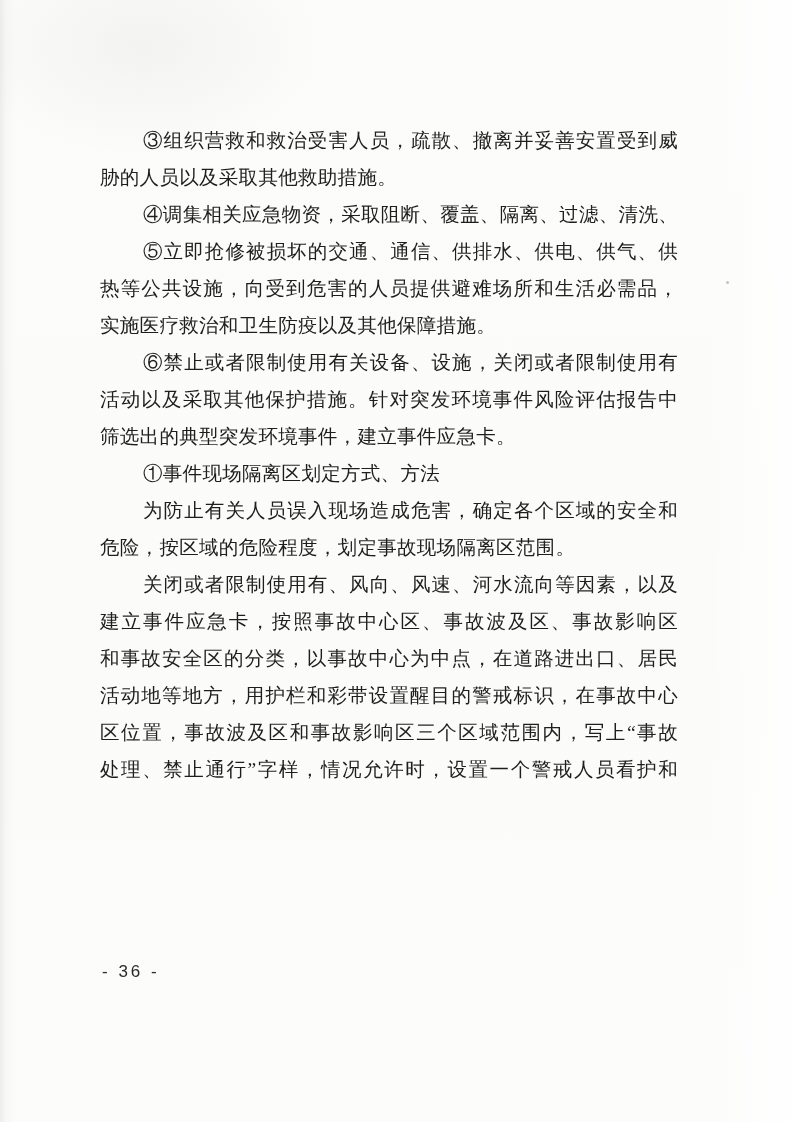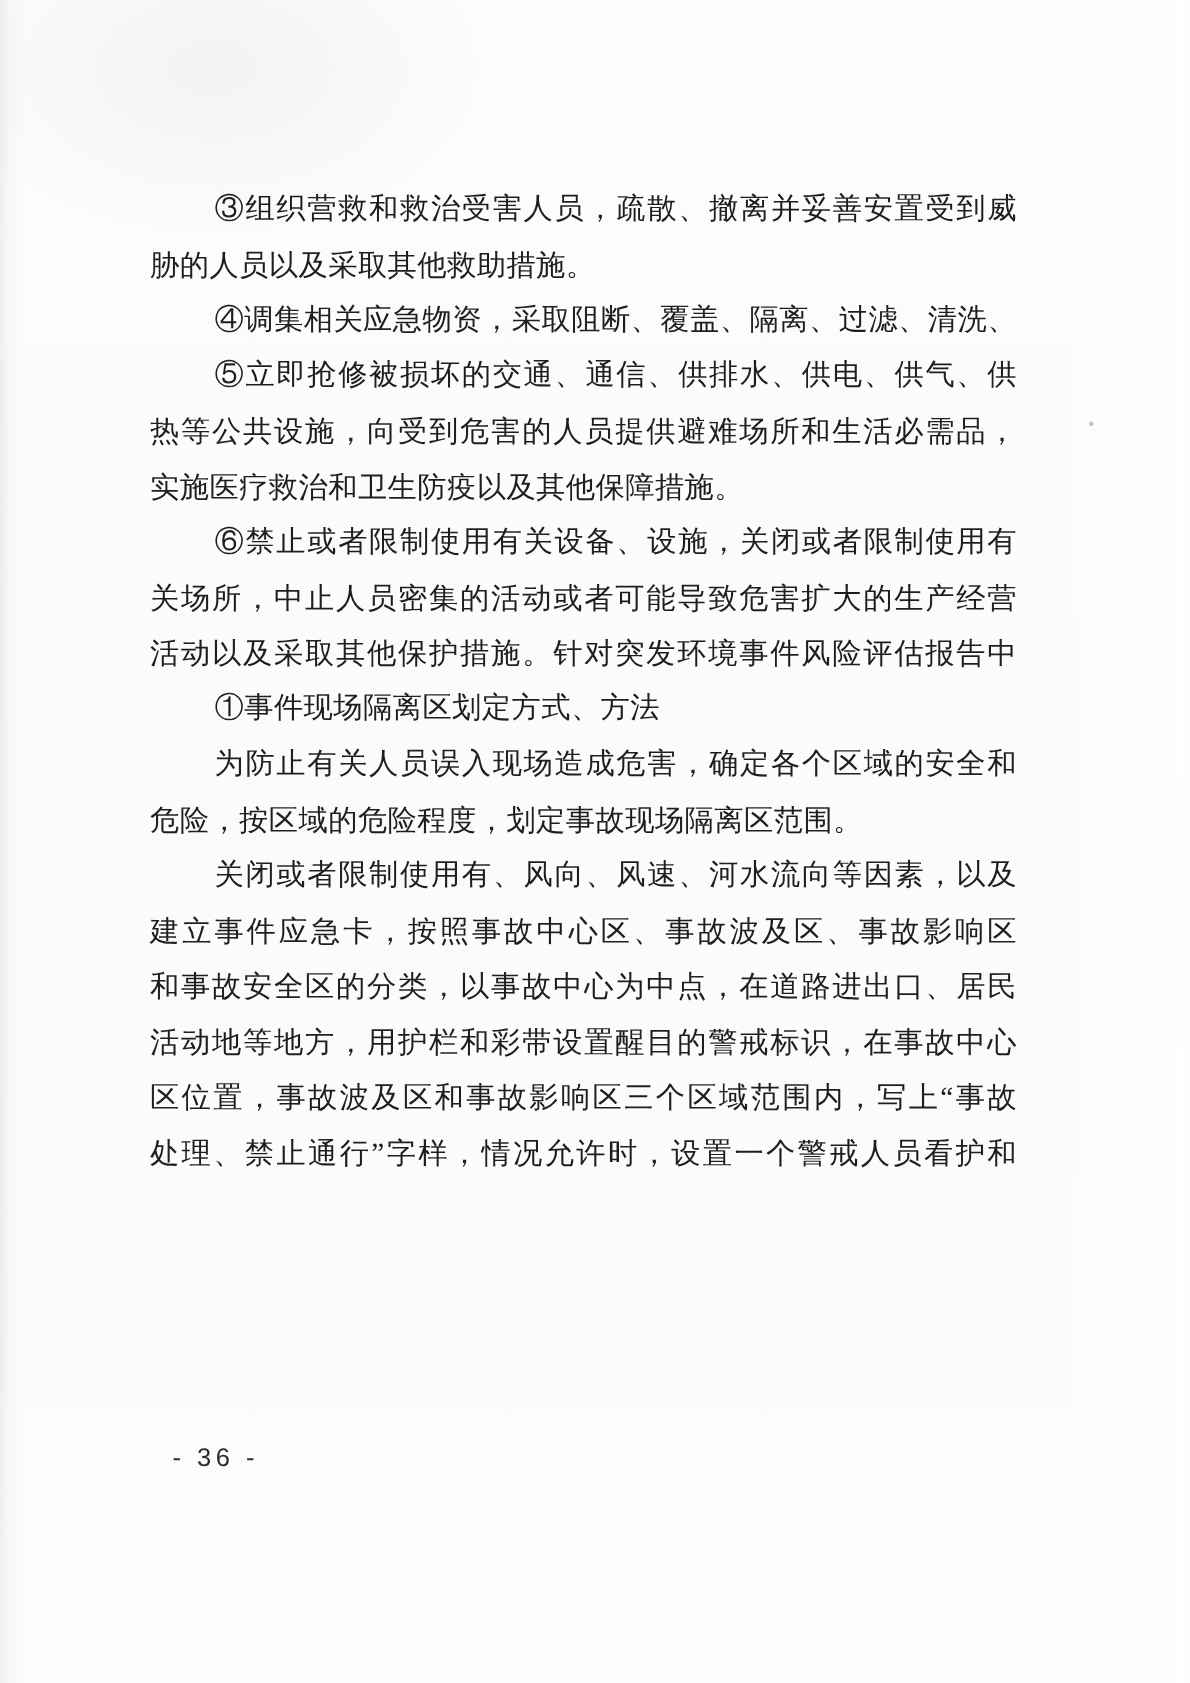--- a/index.html
+++ b/index.html
@@ -42,55 +42,53 @@
   }
   .line {
     height: 37px;
     line-height: 37px;
     font-size: 19.5px;
     white-space: normal;
     letter-spacing: 0.3px;
   }
   .line.indent {
     padding-left: 43px;
-    font-family: Liberation Mono, monospace;
   }
   .line.fill {
     text-align: justify;
     text-align-last: justify;
     text-justify: inter-character;
   }
   .page-number {
     position: absolute;
     left: 102px;
     top: 962px;
     font-size: 17px;
     letter-spacing: 3px;
     color: #2a2a2a;
     font-family: "Liberation Sans", "DejaVu Sans", sans-serif;
-    margin-left: 13px;
   }
 </style>
 </head>
 <body>
 
 <div class="paper"></div>
 <div class="speck"></div>
 
 <div class="text-block">
   <div>
       <div class="line indent fill">③组织营救和救治受害人员，疏散、撤离并妥善安置受到威</div>
       <div class="line">胁的人员以及采取其他救助措施。</div>
       <div class="line indent fill">④调集相关应急物资，采取阻断、覆盖、隔离、过滤、清洗、</div>
       <div class="line indent fill">⑤立即抢修被损坏的交通、通信、供排水、供电、供气、供</div>
       <div class="line fill">热等公共设施，向受到危害的人员提供避难场所和生活必需品，</div>
       <div class="line">实施医疗救治和卫生防疫以及其他保障措施。</div>
       <div class="line indent fill">⑥禁止或者限制使用有关设备、设施，关闭或者限制使用有</div>
-      <div class="line fill">关场所，中止人员密集的活动或者可能导致危害扩大的生产经营</div>
       <div class="line fill">活动以及采取其他保护措施。针对突发环境事件风险评估报告中</div>
+      <div class="line">筛选出的典型突发环境事件，建立事件应急卡。</div>
       <div class="line indent">①事件现场隔离区划定方式、方法</div>
       <div class="line indent fill">为防止有关人员误入现场造成危害，确定各个区域的安全和</div>
       <div class="line">危险，按区域的危险程度，划定事故现场隔离区范围。</div>
       <div class="line indent fill">关闭或者限制使用有、风向、风速、河水流向等因素，以及</div>
       <div class="line fill">建立事件应急卡，按照事故中心区、事故波及区、事故影响区</div>
       <div class="line fill">和事故安全区的分类，以事故中心为中点，在道路进出口、居民</div>
       <div class="line fill">活动地等地方，用护栏和彩带设置醒目的警戒标识，在事故中心</div>
       <div class="line fill">区位置，事故波及区和事故影响区三个区域范围内，写上“事故</div>
       <div class="line fill">处理、禁止通行”字样，情况允许时，设置一个警戒人员看护和</div>
     </div>

